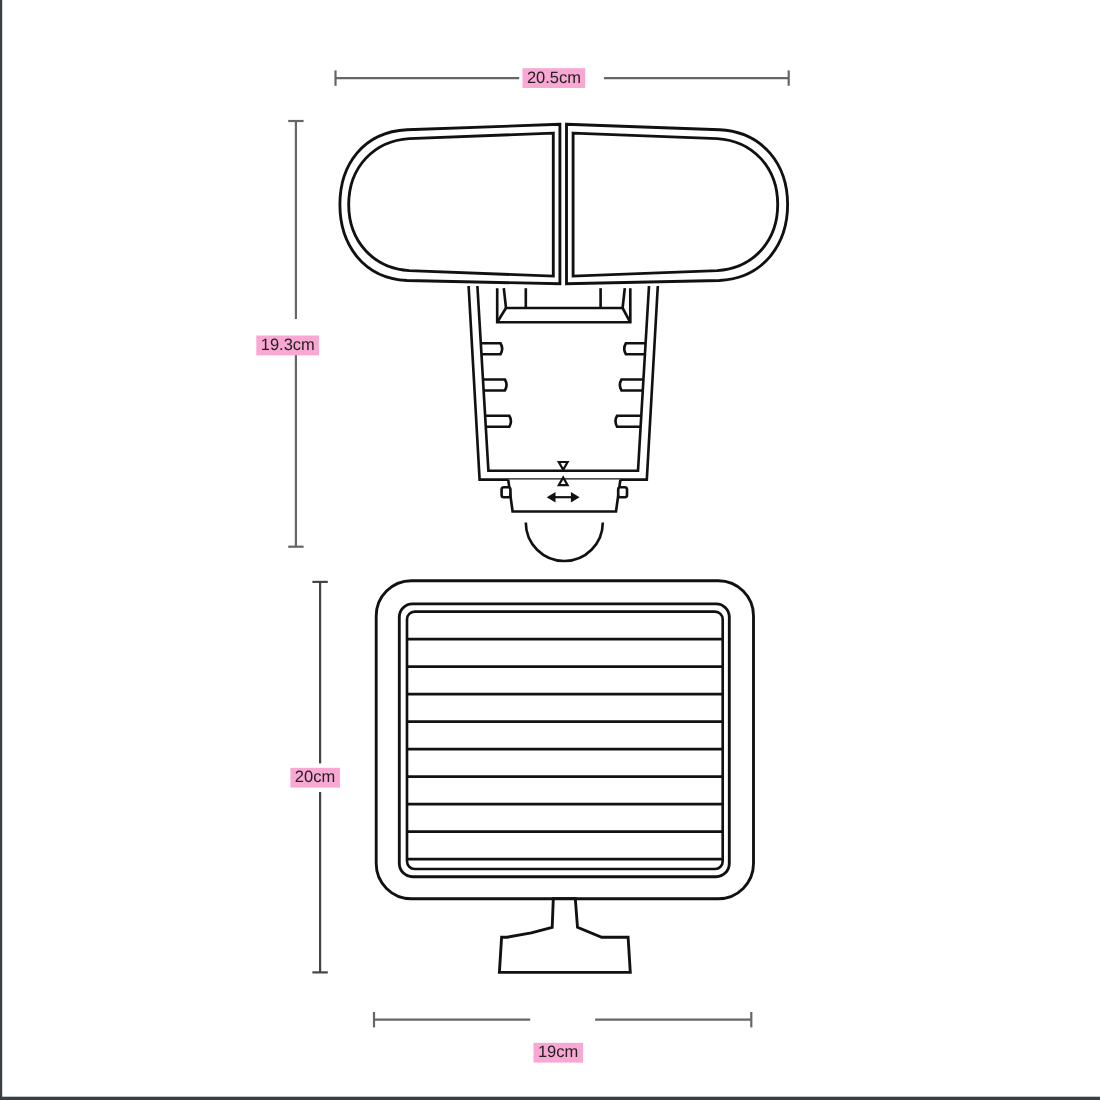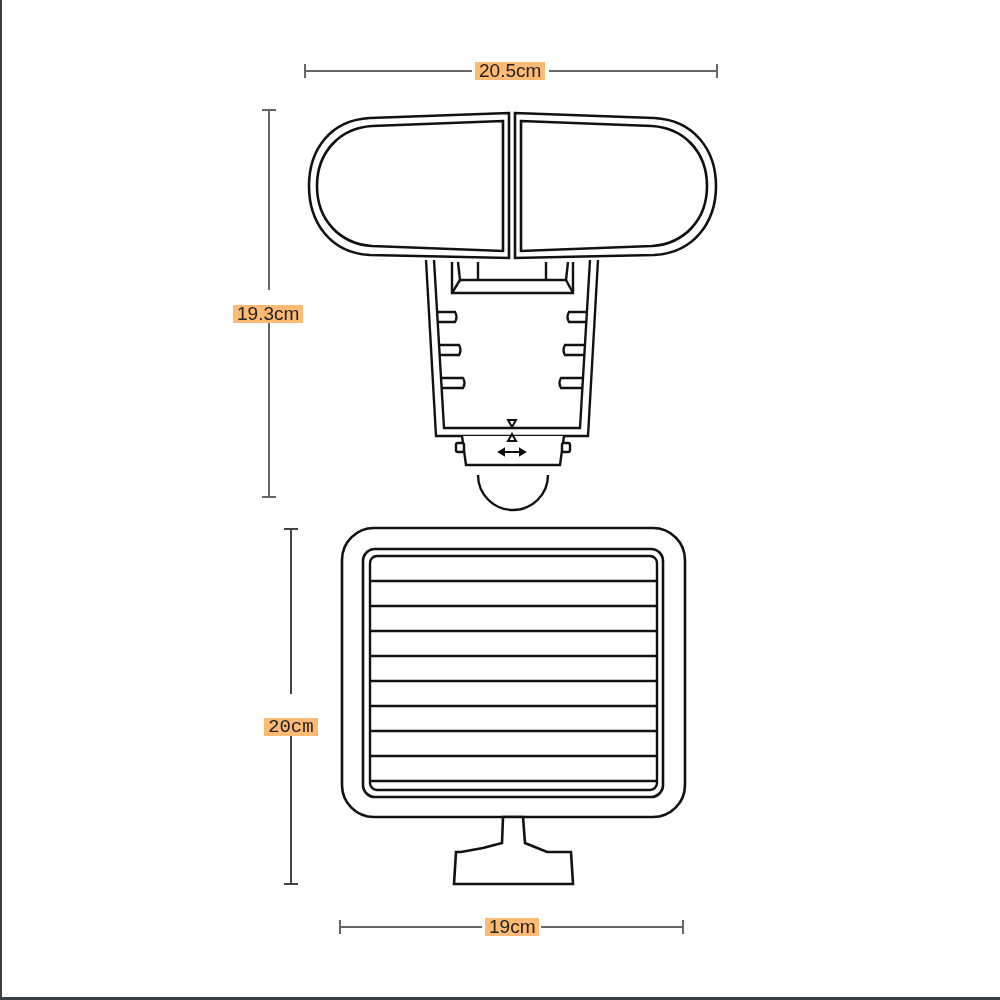--- a/index.html
+++ b/index.html
@@ -1,21 +1,21 @@
 <!DOCTYPE html>
 <html><head>
 <meta charset="utf-8">
 <style>
   html, body { margin:0; padding:0; background:#ffffff; }
   body { width:1000px; height:1000px; position:relative; overflow:hidden;
          font-family:"Liberation Sans", sans-serif; }
   .frame { position:absolute; left:0; top:0; width:1000px; height:1000px;
            box-sizing:border-box; border-left:2px solid #3a3f44; border-bottom:3px solid #3a3f44; }
   svg.drawing { position:absolute; left:0; top:0; }
-  .dim-label { position:absolute; font-size:19px; color:#222; background:#fdba74;
+  .dim-label { position:absolute; font-size:15px; color:#222; background:#f9a8d4;
                padding:0 4px; line-height:18px; white-space:nowrap;text-align:right; }
 </style>
 </head>
 <body>
 
 <div class="frame"></div>
 
 <svg class="drawing" width="1000" height="1000" viewBox="0 0 1000 1000">
 
   <g stroke="#666" stroke-width="2" fill="none">
@@ -103,14 +103,14 @@
       <line x1="370" y1="781" x2="657" y2="781"></line>
     </g>
   </g>
   <g stroke="#111" stroke-width="2.6" fill="#fff">
     <path d="M503,817 L502,843 L483,848 L461,852 L456,852 L454,884 L573,884 L571,852 L547,852 L525,843 L523,817 Z"></path>
   </g>
 </svg>
 
 <div class="dim-label" style="left:475px; top:62px;">20.5cm</div>
 <div class="dim-label" style="left:233px; top:305px;">19.3cm</div>
-<div class="dim-label" style="left:264px; top:718px;font-family:Liberation Mono, monospace;">20cm</div>
-<div class="dim-label" style="left:485px; top:918px;">19cm</div>
+<div class="dim-label" style="left:264px; top:698px;">20cm</div>
+<div class="dim-label" style="left:485px; top:948px;">19cm</div>
 
 </body></html>

